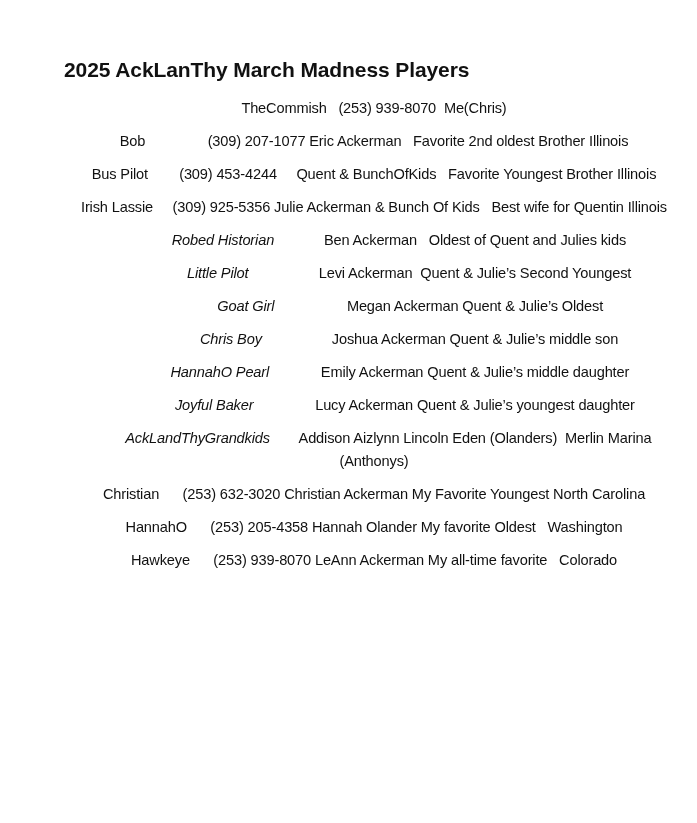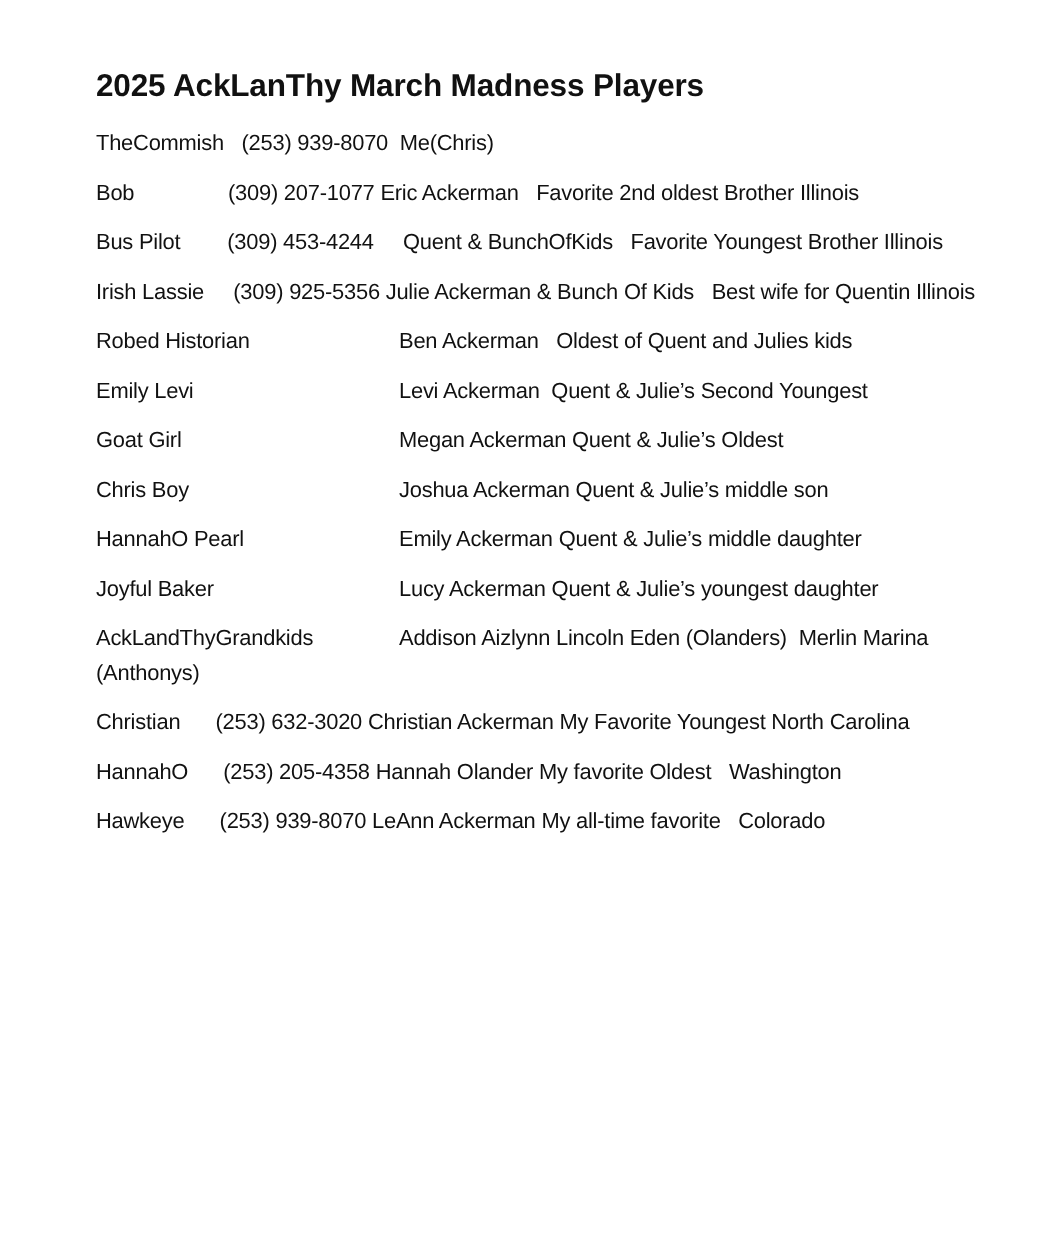--- a/index.html
+++ b/index.html
@@ -11,60 +11,62 @@
       width: 697px;
       height: 823px;
       overflow: hidden;
       position: relative;
       font-family: "Liberation Sans", sans-serif;
       color: #111111;
     }
     .page {
       position: absolute;
       left: 64px;
-      top: 44px;
+      top: 56px;
       width: 620px;
     }
     .title {
       font-family: "Liberation Sans", sans-serif;
       font-weight: bold;
       font-size: 21px;
       line-height: 28px;
       margin: 0 0 13px 0;
       letter-spacing: -0.1px;
       white-space: nowrap;
     }
     .entry {
       font-size: 14.6px;
       line-height: 23px;
       margin: 0 0 10px 0;
       white-space: pre-wrap;
       letter-spacing: -0.15px;
+      text-align: center;
     }
     .entry.single {
       white-space: pre;
     }
     .nick-wide {
       display: inline-block;
       width: 202px;
+      font-style: italic;
     }
   </style>
 </head>
 <body>
 
 <div class="page">
   <h1 class="title">2025 AckLanThy March Madness Players</h1>
 
   <p class="entry">TheCommish   (253) 939-8070  Me(Chris)</p>
   <p class="entry">Bob                (309) 207-1077 Eric Ackerman   Favorite 2nd oldest Brother Illinois</p>
   <p class="entry">Bus Pilot        (309) 453-4244     Quent &amp; BunchOfKids   Favorite Youngest Brother Illinois</p>
   <p class="entry">Irish Lassie     (309) 925-5356 Julie Ackerman &amp; Bunch Of Kids   Best wife for Quentin Illinois</p>
 
   <p class="entry single"><span class="nick-wide">Robed Historian</span><span>Ben Ackerman   Oldest of Quent and Julies kids</span></p>
-  <p class="entry single"><span class="nick-wide">Emily Levi</span><span>Levi Ackerman  Quent &amp; Julie’s Second Youngest</span></p>
+  <p class="entry single"><span class="nick-wide">Little Pilot</span><span>Levi Ackerman  Quent &amp; Julie’s Second Youngest</span></p>
   <p class="entry single"><span class="nick-wide">Goat Girl</span><span>Megan Ackerman Quent &amp; Julie’s Oldest</span></p>
   <p class="entry single"><span class="nick-wide">Chris Boy</span><span>Joshua Ackerman Quent &amp; Julie’s middle son</span></p>
   <p class="entry single"><span class="nick-wide">HannahO Pearl</span><span>Emily Ackerman Quent &amp; Julie’s middle daughter</span></p>
   <p class="entry single"><span class="nick-wide">Joyful Baker</span><span>Lucy Ackerman Quent &amp; Julie’s youngest daughter</span></p>
   <p class="entry"><span class="nick-wide">AckLandThyGrandkids</span><span>Addison Aizlynn Lincoln Eden (Olanders)  Merlin Marina</span><br><span>(Anthonys)</span></p>
 
   <p class="entry">Christian      (253) 632-3020 Christian Ackerman My Favorite Youngest North Carolina</p>
   <p class="entry">HannahO      (253) 205-4358 Hannah Olander My favorite Oldest   Washington</p>
   <p class="entry">Hawkeye      (253) 939-8070 LeAnn Ackerman My all-time favorite   Colorado</p>
 </div>

